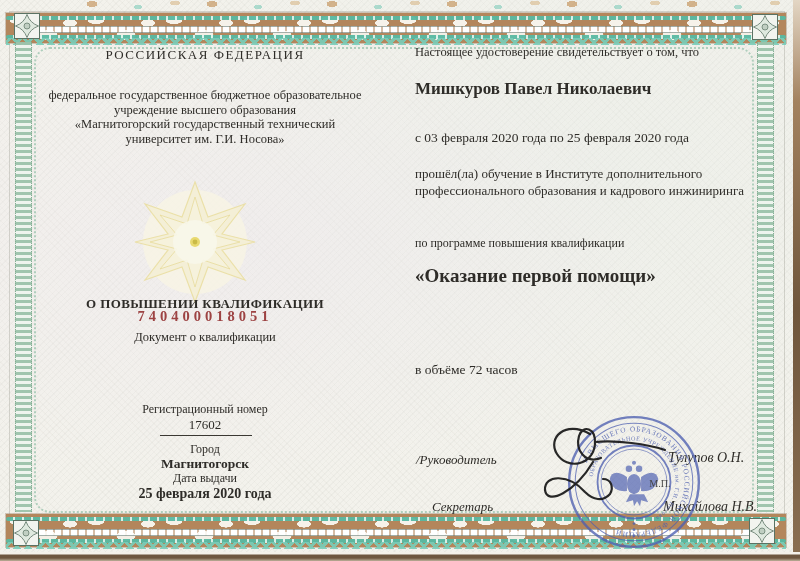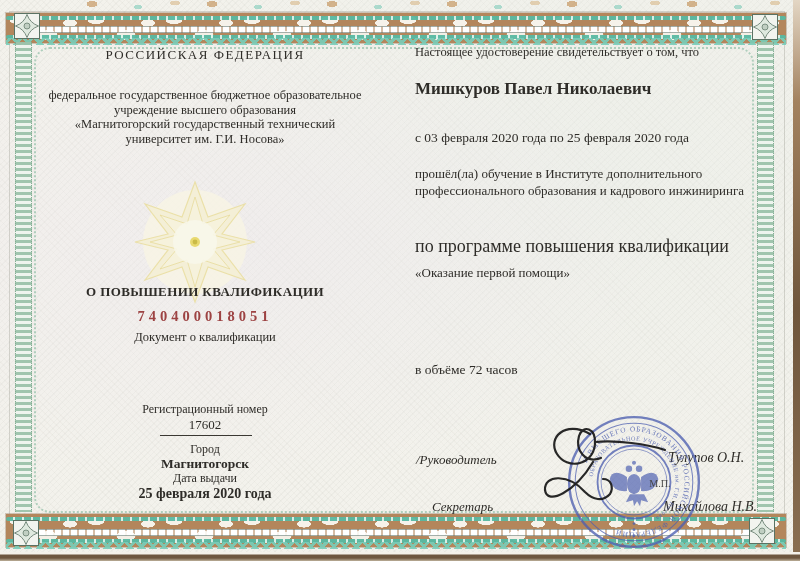--- a/index.html
+++ b/index.html
@@ -57,37 +57,37 @@
   .rosette.tl{left:13px;top:12px;} .rosette.tr{left:751px;top:13px;}
   .rosette.bl{left:12px;top:519px;} .rosette.br{left:748px;top:517px;}
 
   
   .abs{position:absolute;}
   .col-left{left:35px;width:340px;text-align:center;}
   .col-right{left:415px;width:370px;}
   .country{top:47px;font-size:13px;letter-spacing:1.5px;}
   .inst{top:88px;font-size:12.5px;font-weight:400;line-height:14.6px;}
   .doc-title{top:264px;font-size:22px;font-weight:700;letter-spacing:1px;}
-  .doc-subtitle{top:284px;font-size:13px;font-weight:700;letter-spacing:.4px;}
+  .doc-subtitle{top:296px;font-size:13px;font-weight:700;letter-spacing:.4px;}
   .serial{top:308px;font-size:14.5px;font-weight:700;letter-spacing:4px;color:#9d4343;}
   .doc-kind{top:330px;font-size:12.5px;}
   .reg-label{top:402px;font-size:12px;}
   .reg-num{top:417px;font-size:13px;}
   .divider{top:435px;left:160px;width:92px;height:0;border-top:1.6px solid #3a3832;}
   .city-label{top:442px;font-size:12px;}
   .city{top:456px;font-size:13.5px;font-weight:700;}
   .issue-label{top:471px;font-size:12px;}
   .issue-date{top:486px;font-size:14px;font-weight:700;}
 
   .statement{top:45px;font-size:12.5px;}
   .holder{top:79px;font-size:17px;font-weight:700;}
   .period{top:130px;font-size:13.5px;}
   .training{top:166px;font-size:13px;line-height:16.5px;}
-  .program-label{top:236px;font-size:18px;}
-  .program-name{top:265px;font-size:13px;font-weight:400;}
+  .program-label{top:236px;font-size:12px;}
+  .program-name{top:265px;font-size:19px;font-weight:700;}
   .volume{top:362px;font-size:13.5px;}
 
   .sig-label{font-size:13px;font-style:italic;}
   .head-label{left:416px;top:452px;text-align:center;}
   .secretary-label{left:432px;top:499px;}
   .sig-name{font-size:14px;font-style:italic;}
   .head-name{left:668px;top:450px;}
   .secretary-name{left:663px;top:499px;}
 
   .watermark{left:130px;top:177px;width:130px;height:130px;opacity:.95;}

